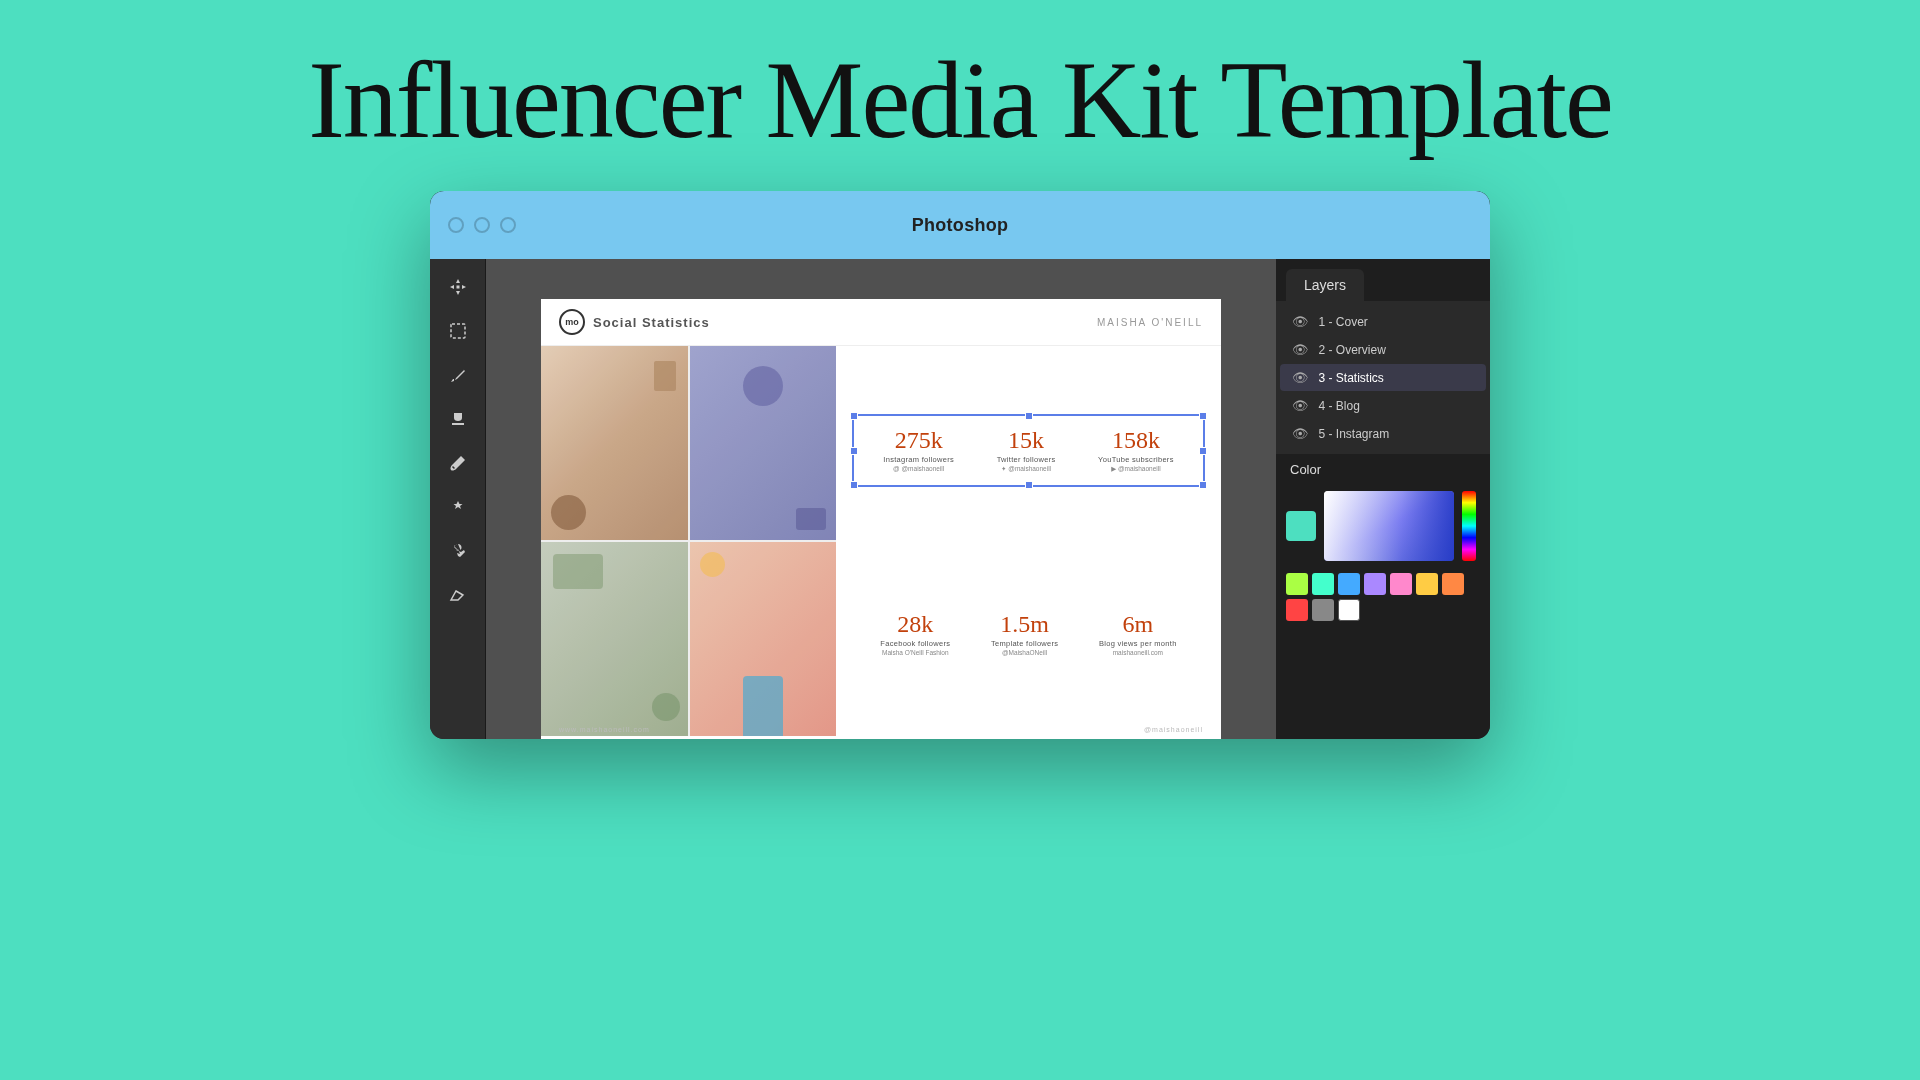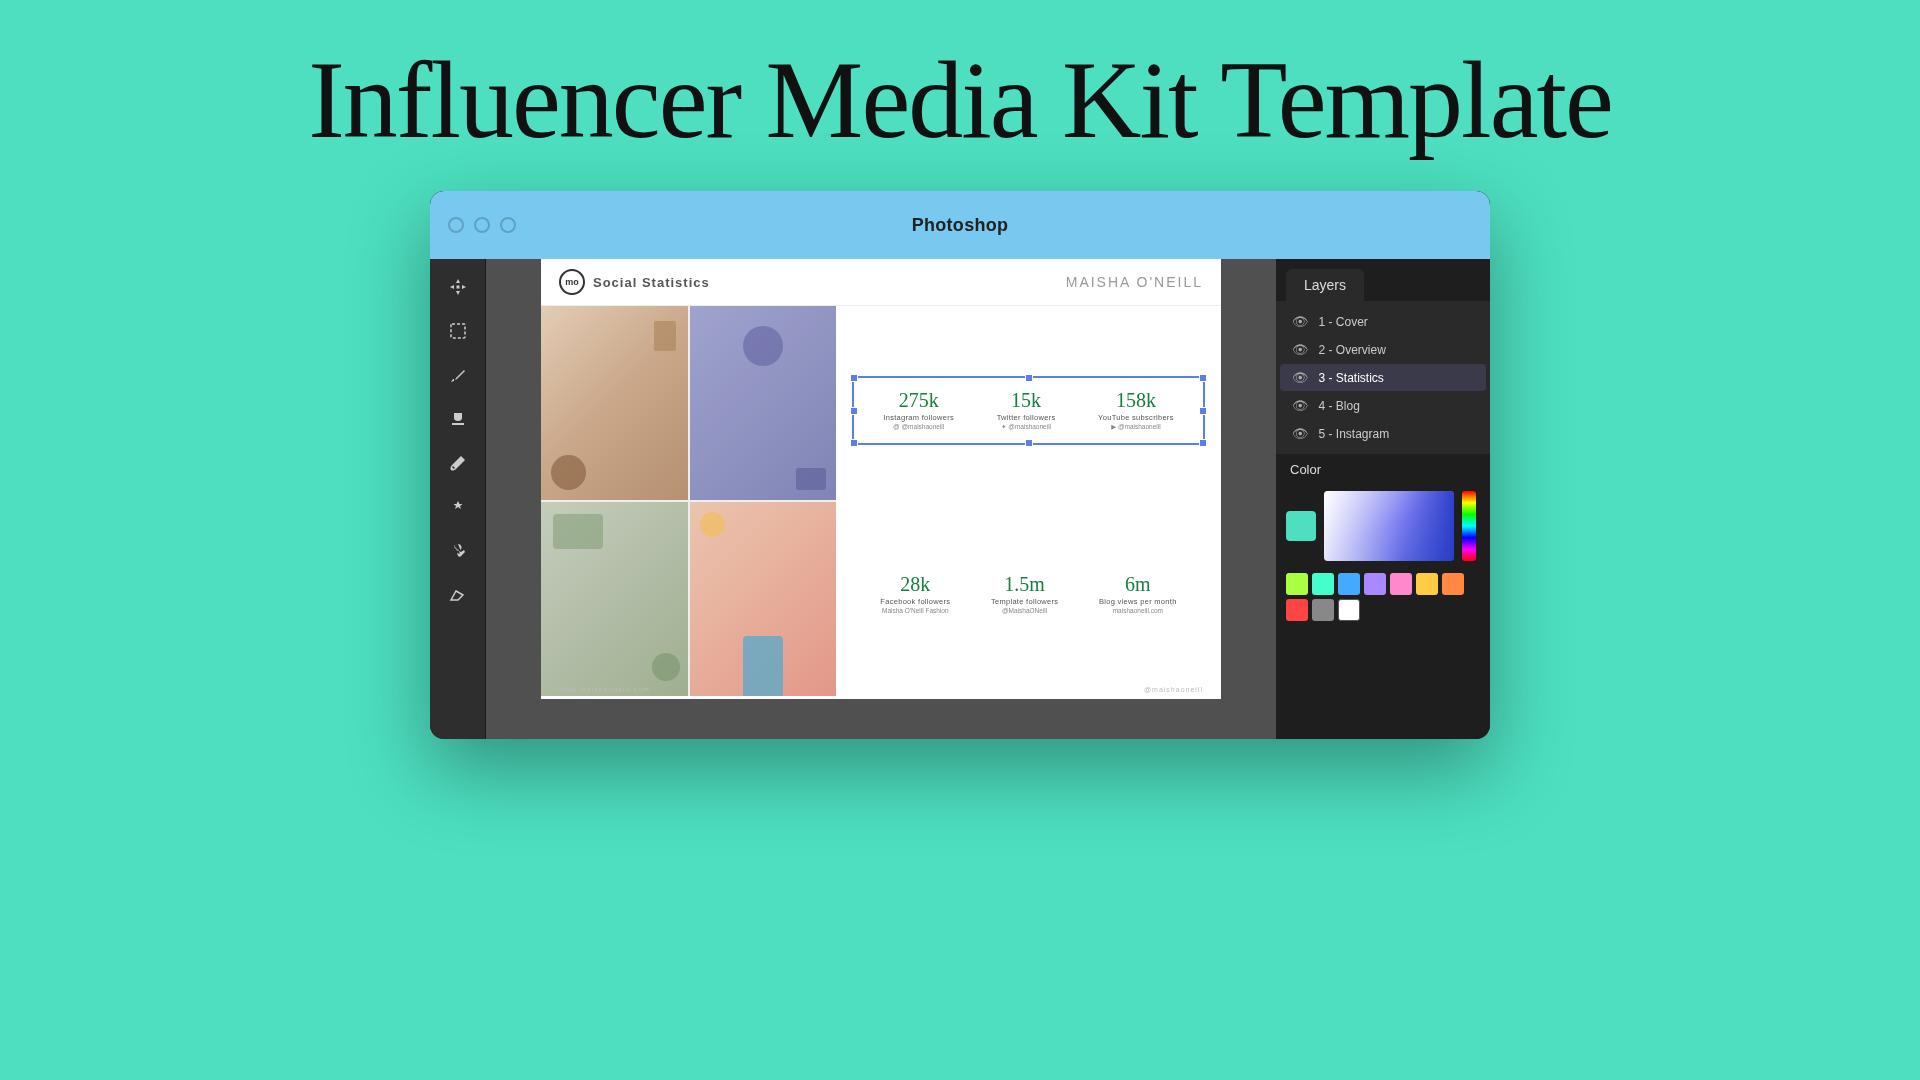--- a/index.html
+++ b/index.html
@@ -93,21 +93,21 @@
       color: #ccc;
       font-size: 17px;
       cursor: pointer;
     }
 
     
     .canvas-area {
       flex: 1;
       background: #505050;
       display: flex;
-      align-items: flex-start;
+      align-items: flex-end;
       justify-content: center;
       overflow: hidden;
     }
 
     
     .document {
       width: 680px;
       height: 440px;
       background: #fff;
       position: relative;
@@ -140,21 +140,21 @@
       font-size: 9px;
       font-weight: 700;
       color: #333;
     }
     .doc-title-text {
       font-size: 13px;
       color: #555;
       letter-spacing: 1px;
     }
     .doc-author {
-      font-size: 14px;
+      font-size: 10px;
       color: #999;
       letter-spacing: 2px;
       text-transform: uppercase;
     }
 
     
     .doc-body {
       display: flex;
       height: 390px;
     }
@@ -224,23 +224,23 @@
     .sel-handle.ml { top: calc(50% - 4px); left: -4px; }
     .sel-handle.mr { top: calc(50% - 4px); right: -4px; }
     .sel-handle.bl { bottom: -4px; left: -4px; }
     .sel-handle.bm { bottom: -4px; left: calc(50% - 4px); }
     .sel-handle.br { bottom: -4px; right: -4px; }
 
     .stat-item {
       text-align: center;
     }
     .stat-number {
-      font-size: 20px;
+      font-size: 24px;
       font-weight: 300;
-      color: #15803d;
+      color: #c2410c;
       font-family: 'Georgia', serif;
       line-height: 1;
     }
     .stat-label {
       font-size: 7.5px;
       color: #555;
       text-transform: none;
       margin-top: 3px;
       letter-spacing: 0.3px;
     }

